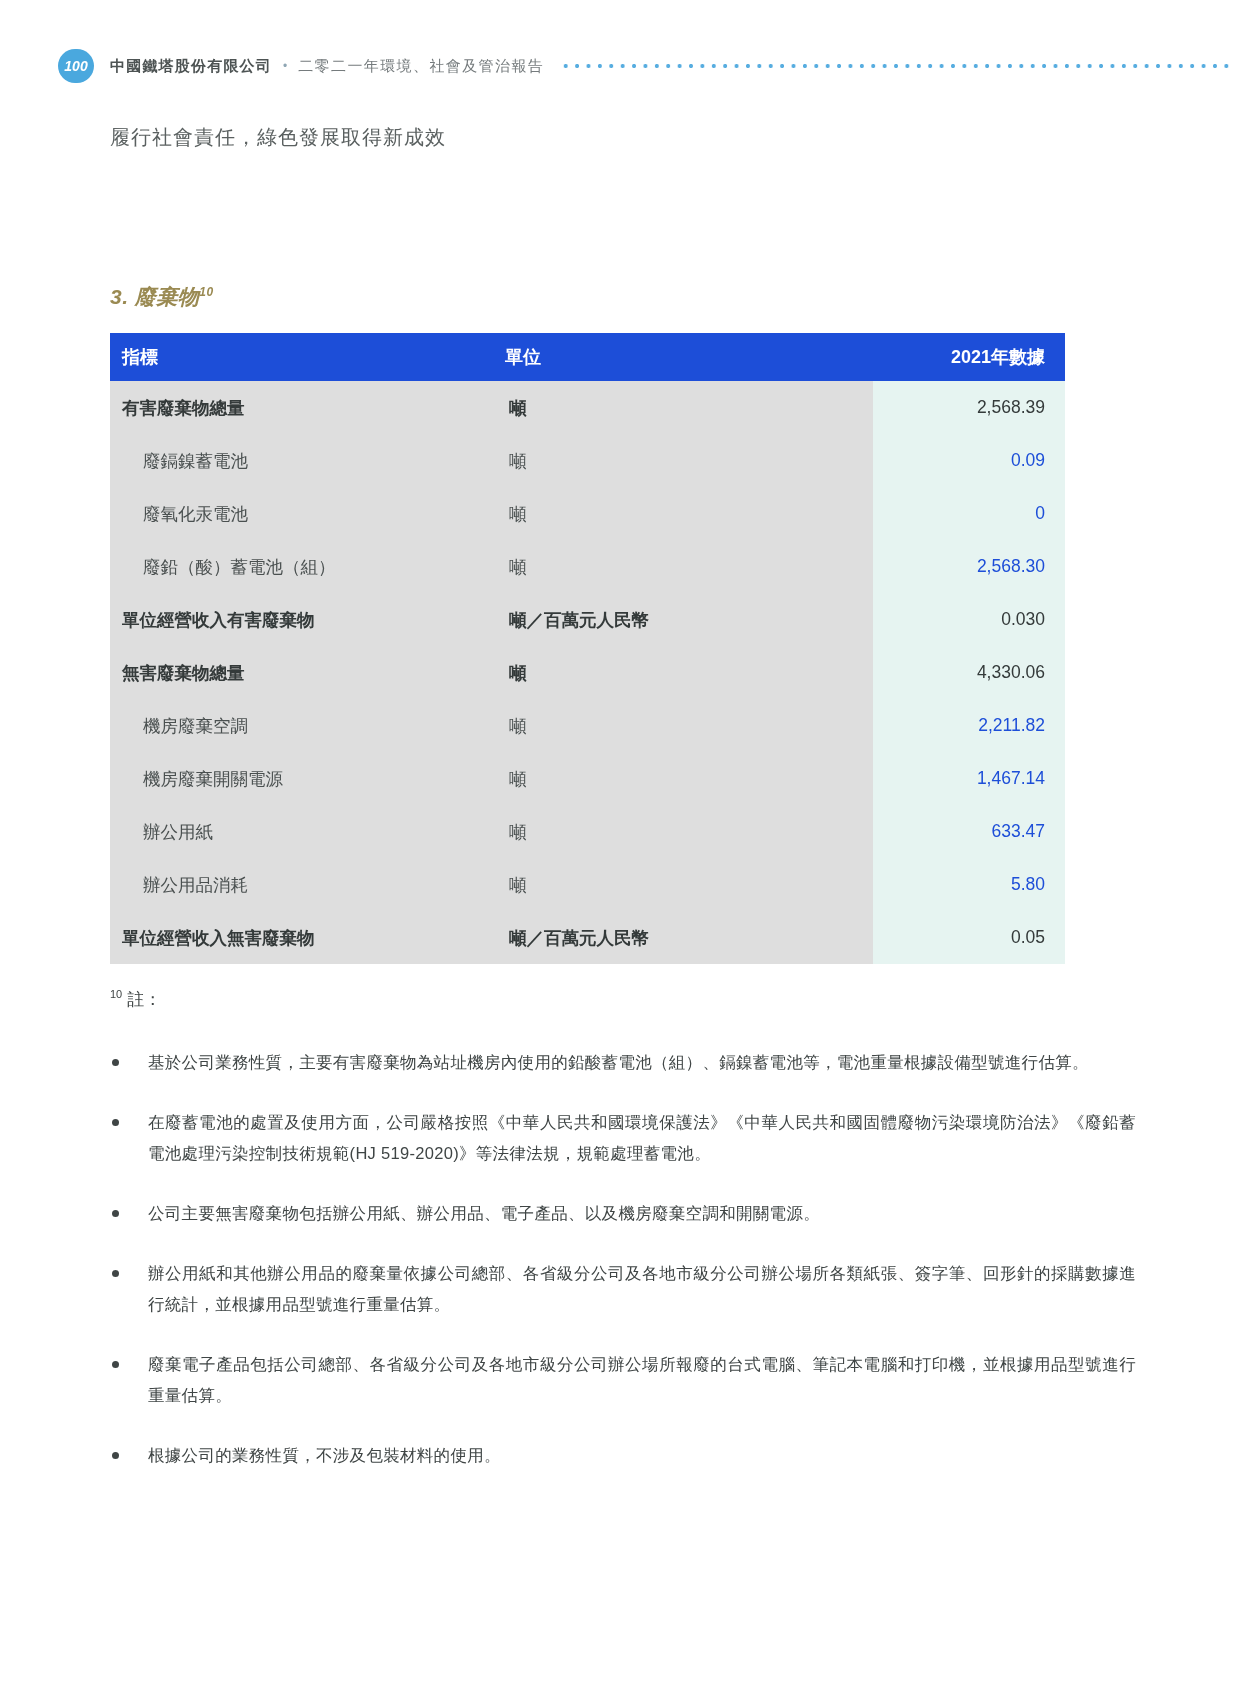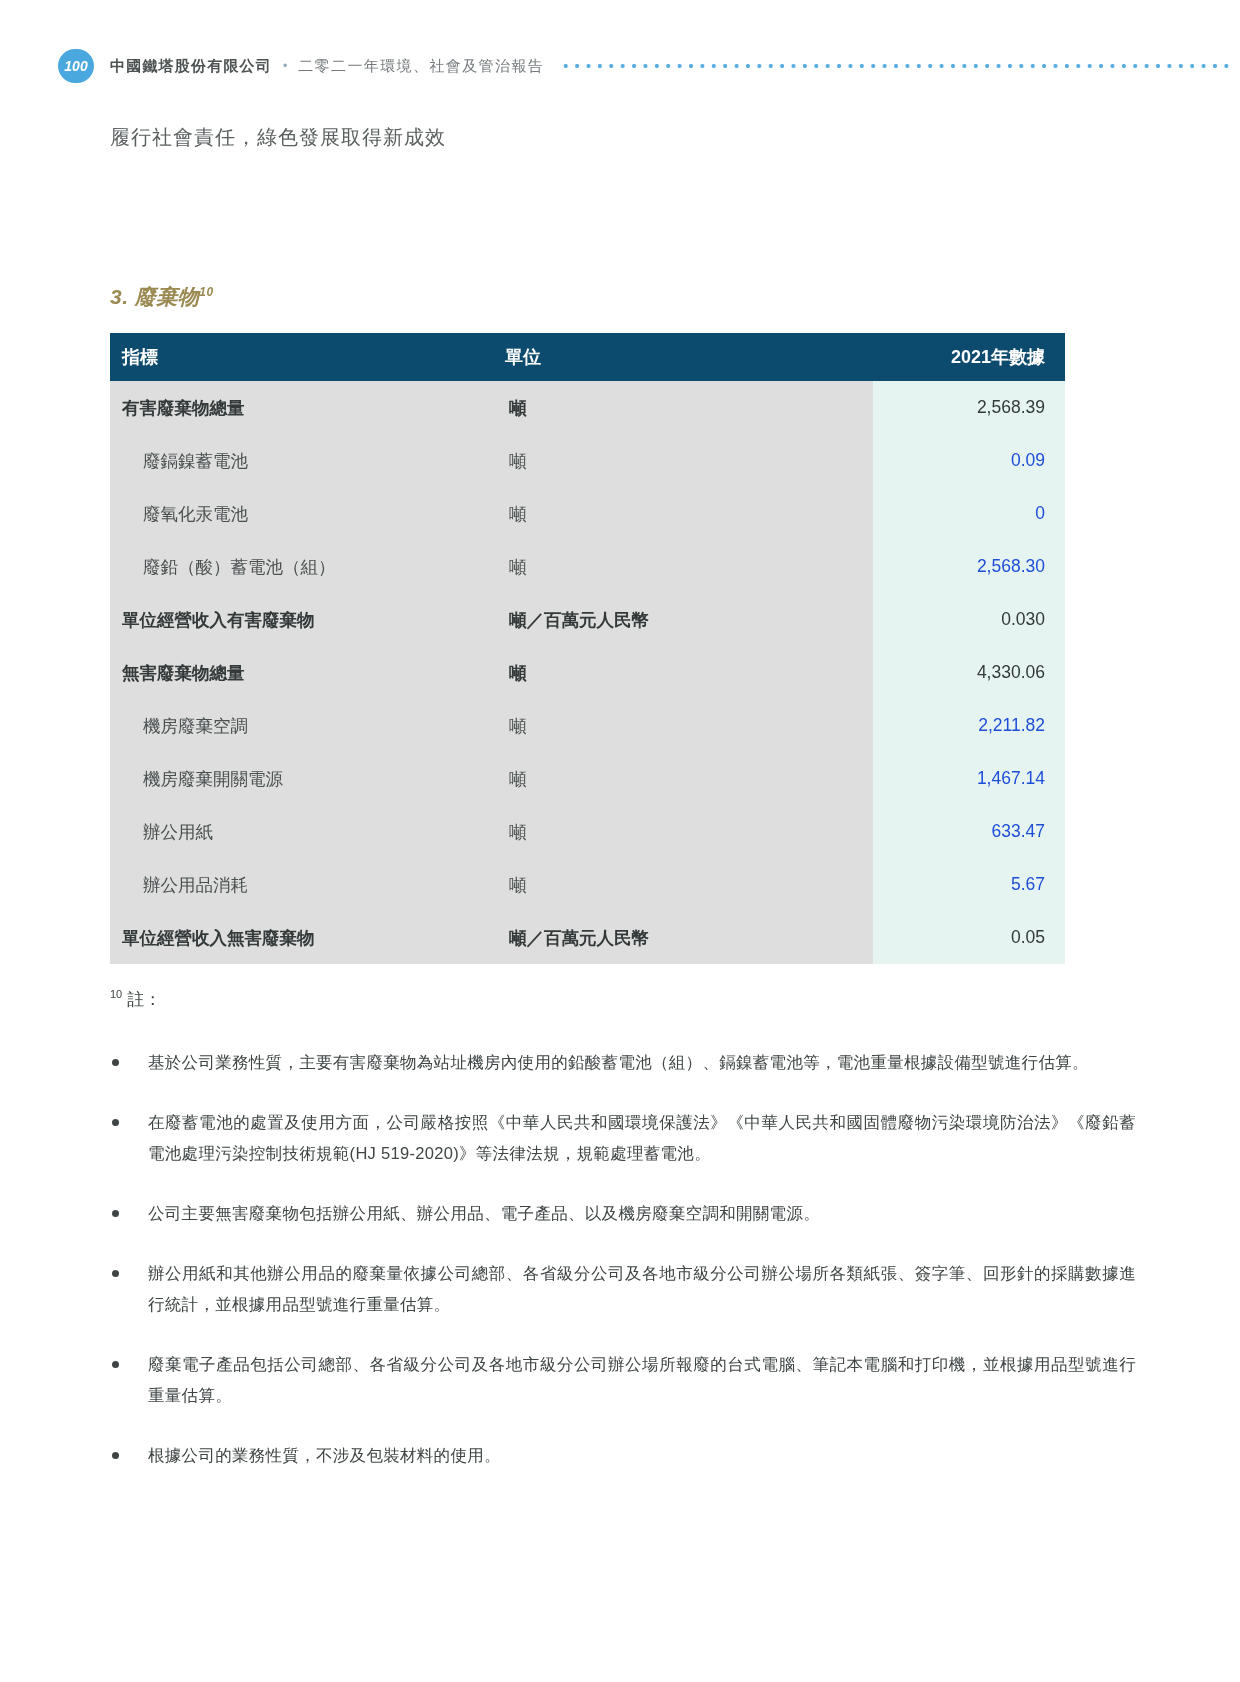--- a/index.html
+++ b/index.html
@@ -52,21 +52,21 @@
   
   .waste-table{
     position:absolute;top:333px;left:110px;width:955px;
     border-collapse:collapse;table-layout:fixed;
     font-size:17.5px;
   }
   .waste-table col.c1{width:395px;}
   .waste-table col.c2{width:368px;}
   .waste-table col.c3{width:192px;}
   .waste-table th{
-    background:#0c4a6e;color:#ffffff;font-weight:bold;
+    background:#1d4ed8;color:#ffffff;font-weight:bold;
     height:48px;text-align:left;padding:0;font-size:18px;
   }
   .waste-table th.h1{padding-left:12px;}
   .waste-table th.h3{text-align:right;padding-right:20px;}
   .waste-table td{height:45px;padding:4px;vertical-align:middle;color:#4a5050;}
   .waste-table td.c1{background:#dedede;padding-left:12px;}
   .waste-table td.c2{background:#dedede;}
   .waste-table td.c3{background:#e6f4f1;text-align:right;padding-right:20px;color:#1d4ed8;}
   .waste-table tr.row-bold td{font-weight:bold;color:#343a3a;}
   .waste-table tr.row-bold td.c3{font-weight:normal;}
@@ -177,21 +177,21 @@
         <tr class="row-indent">
           <td class="c1">辦公用紙</td>
           <td class="c2">噸</td>
           <td class="c3">633.47</td>
         </tr>
 
 
         <tr class="row-indent">
           <td class="c1">辦公用品消耗</td>
           <td class="c2">噸</td>
-          <td class="c3">5.67</td>
+          <td class="c3">5.80</td>
         </tr>
 
         <tr class="row-bold">
           <td class="c1">單位經營收入無害廢棄物</td>
           <td class="c2">噸／百萬元人民幣</td>
           <td class="c3">0.05</td>
         </tr>
       </tbody>
   </table>
 

